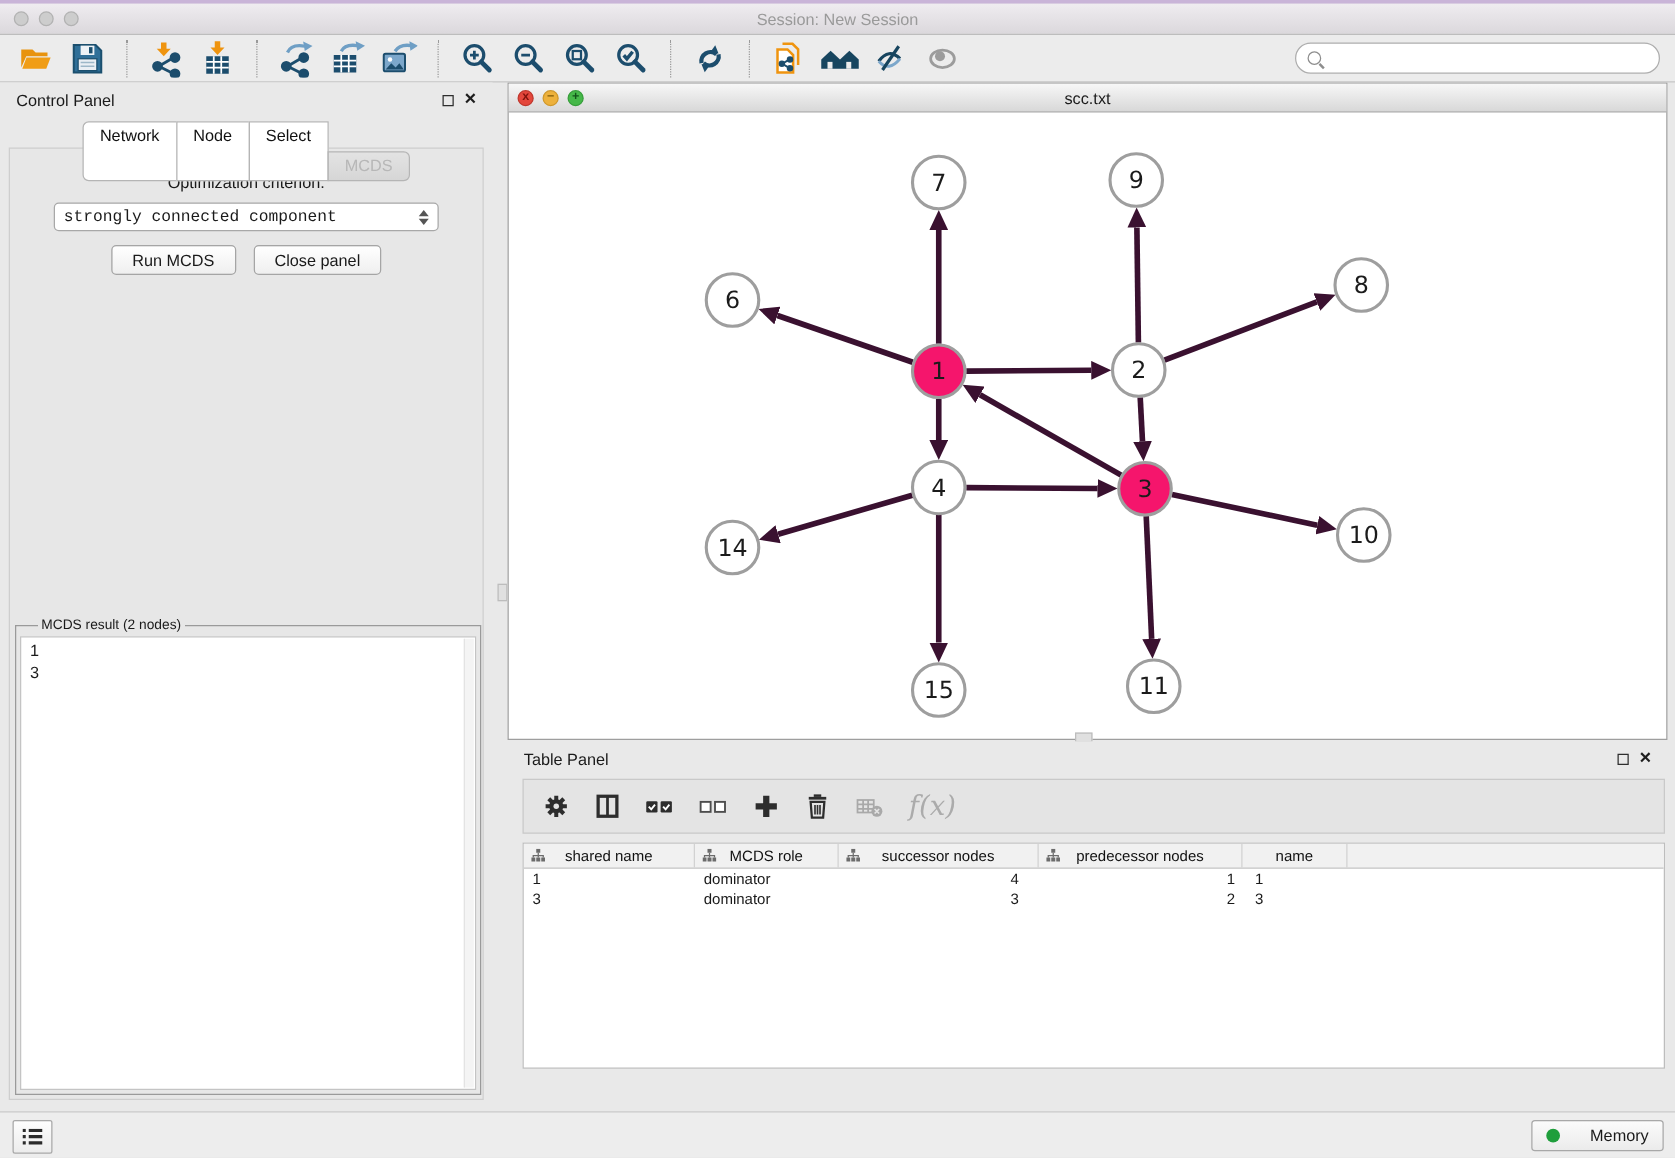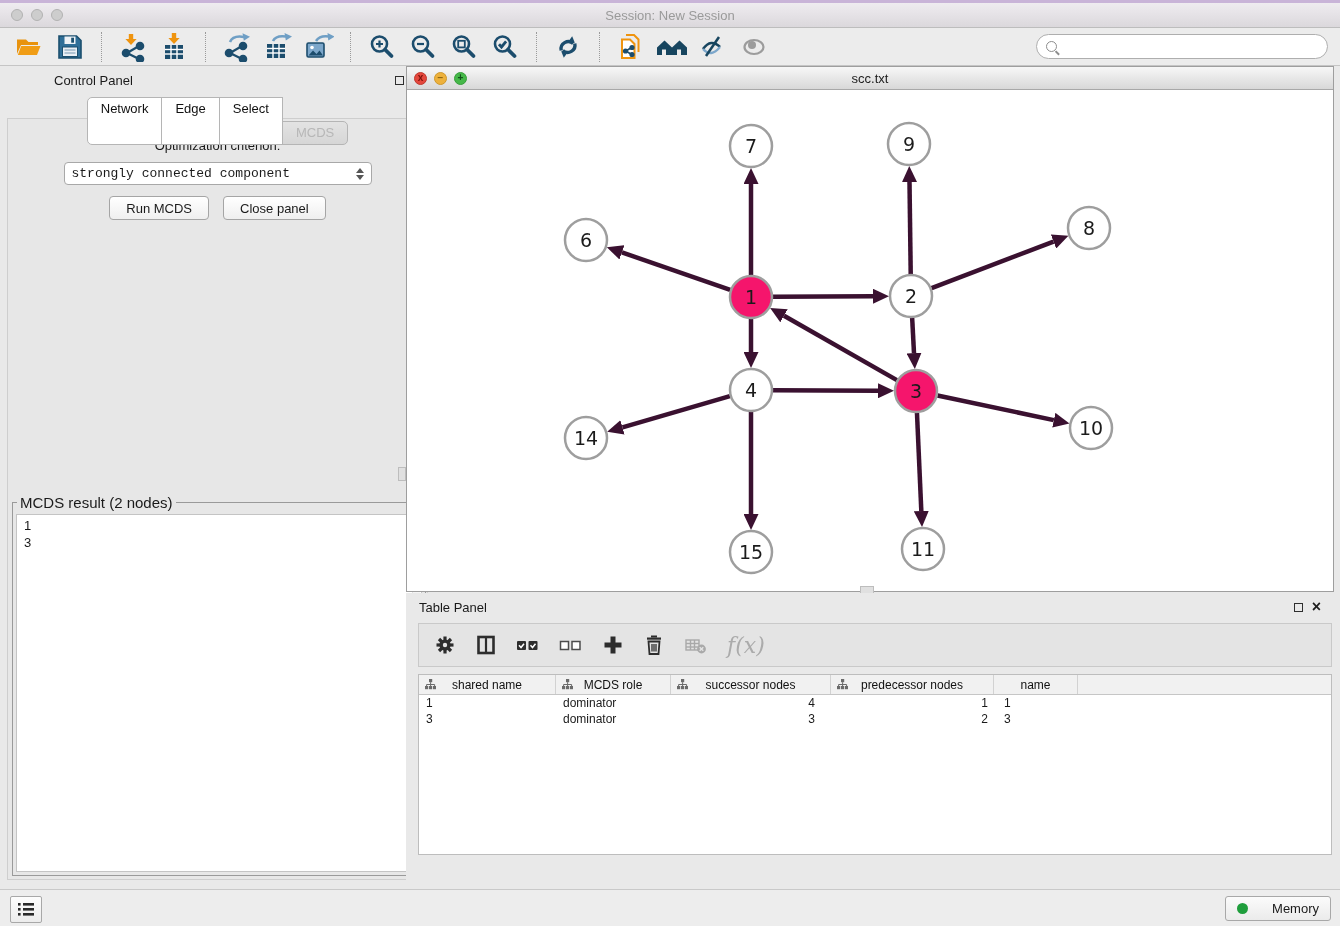--- a/index.html
+++ b/index.html
@@ -21,21 +21,21 @@
     border-bottom:1px solid #c5c5c5;display:flex;align-items:center;padding:0 12px;box-sizing:border-box;gap:7px;}
   .tb-div{height:30px;border-left:1px dotted #9a9a9a;margin:0 7px;}
   .icon-btn{width:34px;height:32px;display:flex;align-items:center;justify-content:center;flex:0 0 auto;}
   .spacer{flex:1;}
   #search-wrap{width:292px;height:25px;border:1px solid #aeaeae;border-radius:13px;background:#fff;
     display:flex;align-items:center;padding:0 9px;box-sizing:border-box;}
   .mag{width:9px;height:9px;border:1.5px solid #8d8d8d;border-radius:50%;position:relative;margin-right:6px;flex:0 0 auto;}
   .mag::after{content:"";position:absolute;width:5px;height:1.5px;background:#8d8d8d;transform:rotate(45deg);right:-4px;bottom:-2px;}
   #search-input{border:none;outline:none;flex:1;font-size:13px;background:transparent;font-family:"Liberation Sans",sans-serif;}
   
-  #control-panel{position:absolute;left:0;top:66px;width:394px;bottom:36px;background:#e9e9e9;padding-left:41px;}
+  #control-panel{position:absolute;left:0;top:66px;width:394px;bottom:36px;background:#e9e9e9;}
   .panel-head{height:28px;display:flex;align-items:center;padding:0 13px;font-size:13px;}
   .ph-icons{margin-left:auto;display:flex;align-items:center;gap:9px;}
   .float-ic{width:9px;height:9px;border:1.5px solid #2e2e2e;box-sizing:border-box;}
   .close-ic{font-size:16px;font-weight:bold;color:#1d1d1d;line-height:12px;}
   .tabs-row{display:flex;justify-content:center;position:absolute;left:0;right:0;z-index:2;}
   #cp-tabs{top:31px;}
   .tabbtn{font-size:13px;padding:3px 13px 4px;background:#fff;border:1px solid #b5b5b5;margin-left:-1px;color:#111;white-space:nowrap;}
   .tabbtn:first-child{border-radius:5px 0 0 5px;margin-left:0;}
   .tabbtn:last-child{border-radius:0 5px 5px 0;margin-top:24px;}
   .tabbtn.active{background:linear-gradient(#e3e3e3,#d6d6d6);color:#b7b7b7;}
@@ -43,21 +43,21 @@
   .opt-label{margin-top:19px;text-align:center;font-size:13px;}
   .select-box{margin:9px auto 0;width:308px;height:23px;background:#fff;border:1px solid #a8a8a8;border-radius:4px;
     display:flex;align-items:center;padding:0 7px;box-sizing:border-box;font-size:13px;font-family:Liberation Mono, monospace;}
   .sel-arrows{margin-left:auto;display:flex;flex-direction:column;gap:2px;}
   .tri-up{width:0;height:0;border-left:4px solid transparent;border-right:4px solid transparent;border-bottom:5px solid #555;}
   .tri-dn{width:0;height:0;border-left:4px solid transparent;border-right:4px solid transparent;border-top:5px solid #555;}
   .btn-row{display:flex;justify-content:center;gap:14px;margin-top:11px;}
   .pbtn{height:22px;padding:0 16px;font-size:13px;background:linear-gradient(#ffffff,#efefef);
     border:1px solid #a5a5a5;border-radius:4px;display:flex;align-items:center;}
   #result-field{position:absolute;left:12px;right:9px;top:428px;bottom:14px;border:1px solid #9a9a9a;margin:0;padding:3px;background:#e7e7e7;}
-  #result-field legend{font-size:15px;padding:0 3px;margin-left:1px;}
+  #result-field legend{font-size:11px;padding:0 3px;margin-left:14px;}
   .result-inner{width:100%;height:100%;background:#fff;border:1px solid #c4c4c4;box-sizing:border-box;position:relative;
     font-size:13px;padding:2px 12px 2px 7px;overflow:hidden;}
   .result-line{line-height:17px;}
   .vtrack{position:absolute;top:1px;bottom:1px;right:1px;width:7px;background:#f4f4f4;border-left:1px solid #e3e3e3;}
   
   #net-window{position:absolute;left:406px;top:66px;width:928px;height:526px;background:#fff;
     border:1px solid #9e9e9e;box-sizing:border-box;}
   .nw-title{height:22px;background:linear-gradient(#f7f7f7,#d8d8d8);border-bottom:1px solid #a8a8a8;
     position:relative;display:flex;align-items:center;}
   .tl-btn{width:13px;height:13px;border-radius:50%;margin-left:7px;display:flex;align-items:center;justify-content:center;
@@ -269,21 +269,21 @@
 <div id="control-panel">
   <div class="panel-head">
     <span>Control Panel</span>
     <span class="ph-icons">
       <span class="float-ic"></span>
       <span class="close-ic">×</span>
     </span>
   </div>
   <div class="tabs-row" id="cp-tabs">
       <span class="tabbtn">Network</span>
-      <span class="tabbtn">Edge</span>
+      <span class="tabbtn">Node</span>
       <span class="tabbtn">Select</span>
       <span class="tabbtn active">MCDS</span>
     </div>
   <div class="cp-body">
     <div class="opt-label">Optimization criterion:</div>
     <div class="select-box">
       <span>strongly connected component</span>
       <span class="sel-arrows">
         <span class="tri-up"></span>
           <span class="tri-dn"></span>

